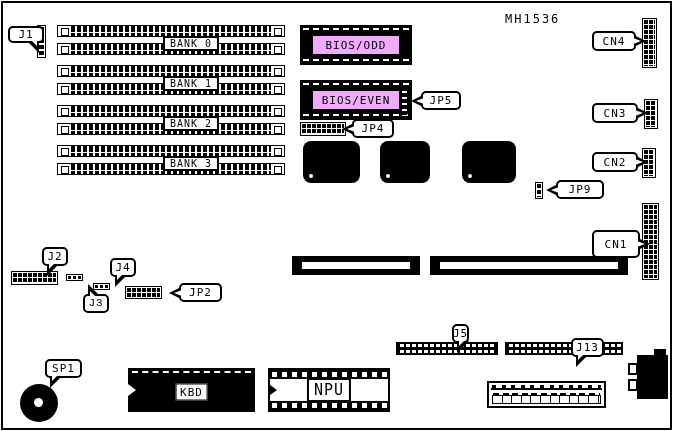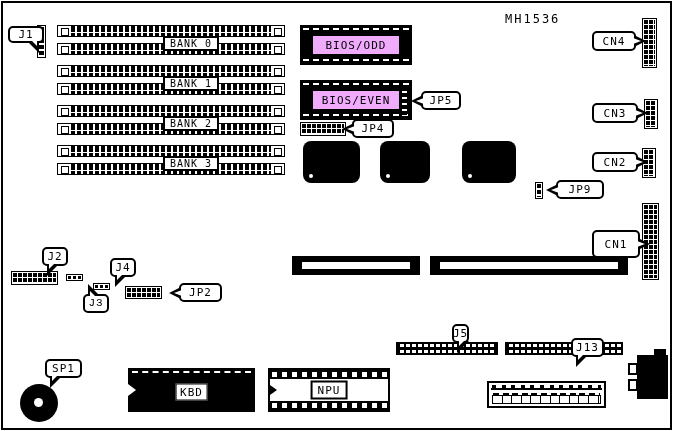--- a/index.html
+++ b/index.html
@@ -114,21 +114,21 @@
 
   
   .npu { position:absolute; left:268px; top:368px; width:122px; height:44px; border:2px solid #000; background:#fff; }
   .npu::before,.npu::after { content:""; position:absolute; left:0; right:0; height:9px; background-color:#000;
      background-image:repeating-linear-gradient(90deg,#fff 0 5px, transparent 5px 10px);
      background-size:100% 5px; background-repeat:no-repeat; background-position:2px 2px; }
   .npu::before { top:0; } .npu::after { bottom:0; }
   .npu-notch { position:absolute; left:0; top:50%; margin-top:-5px; width:0; height:0; border-style:solid;
                border-color:transparent; border-width:5px 0 5px 7px; border-left-color:#000; }
   .npu-label { position:absolute; left:50%; top:50%; transform:translate(-50%,-50%); background:#fff;
-               border:2px solid #000; border-radius:0; padding:1px 5px; font-size:11px; letter-spacing:1px; }
+               border:2px solid #000; border-radius:0; padding:1px 5px; font-size:15px; letter-spacing:1px; }
 
   
   .comb { position:absolute; top:342px; height:13px; border:2px solid #000;
     background-color:#fff;
     background-image: repeating-linear-gradient(90deg, #000 0 2px, transparent 2px 6px),
                       linear-gradient(#000,#000);
     background-size:auto, 100% 3px; background-position:0 0, 0 3px; background-repeat:repeat, no-repeat; }
 
   
   .conn12 { position:absolute; left:487px; top:381px; width:119px; height:27px; border:2px solid #000; background:#fff; }

